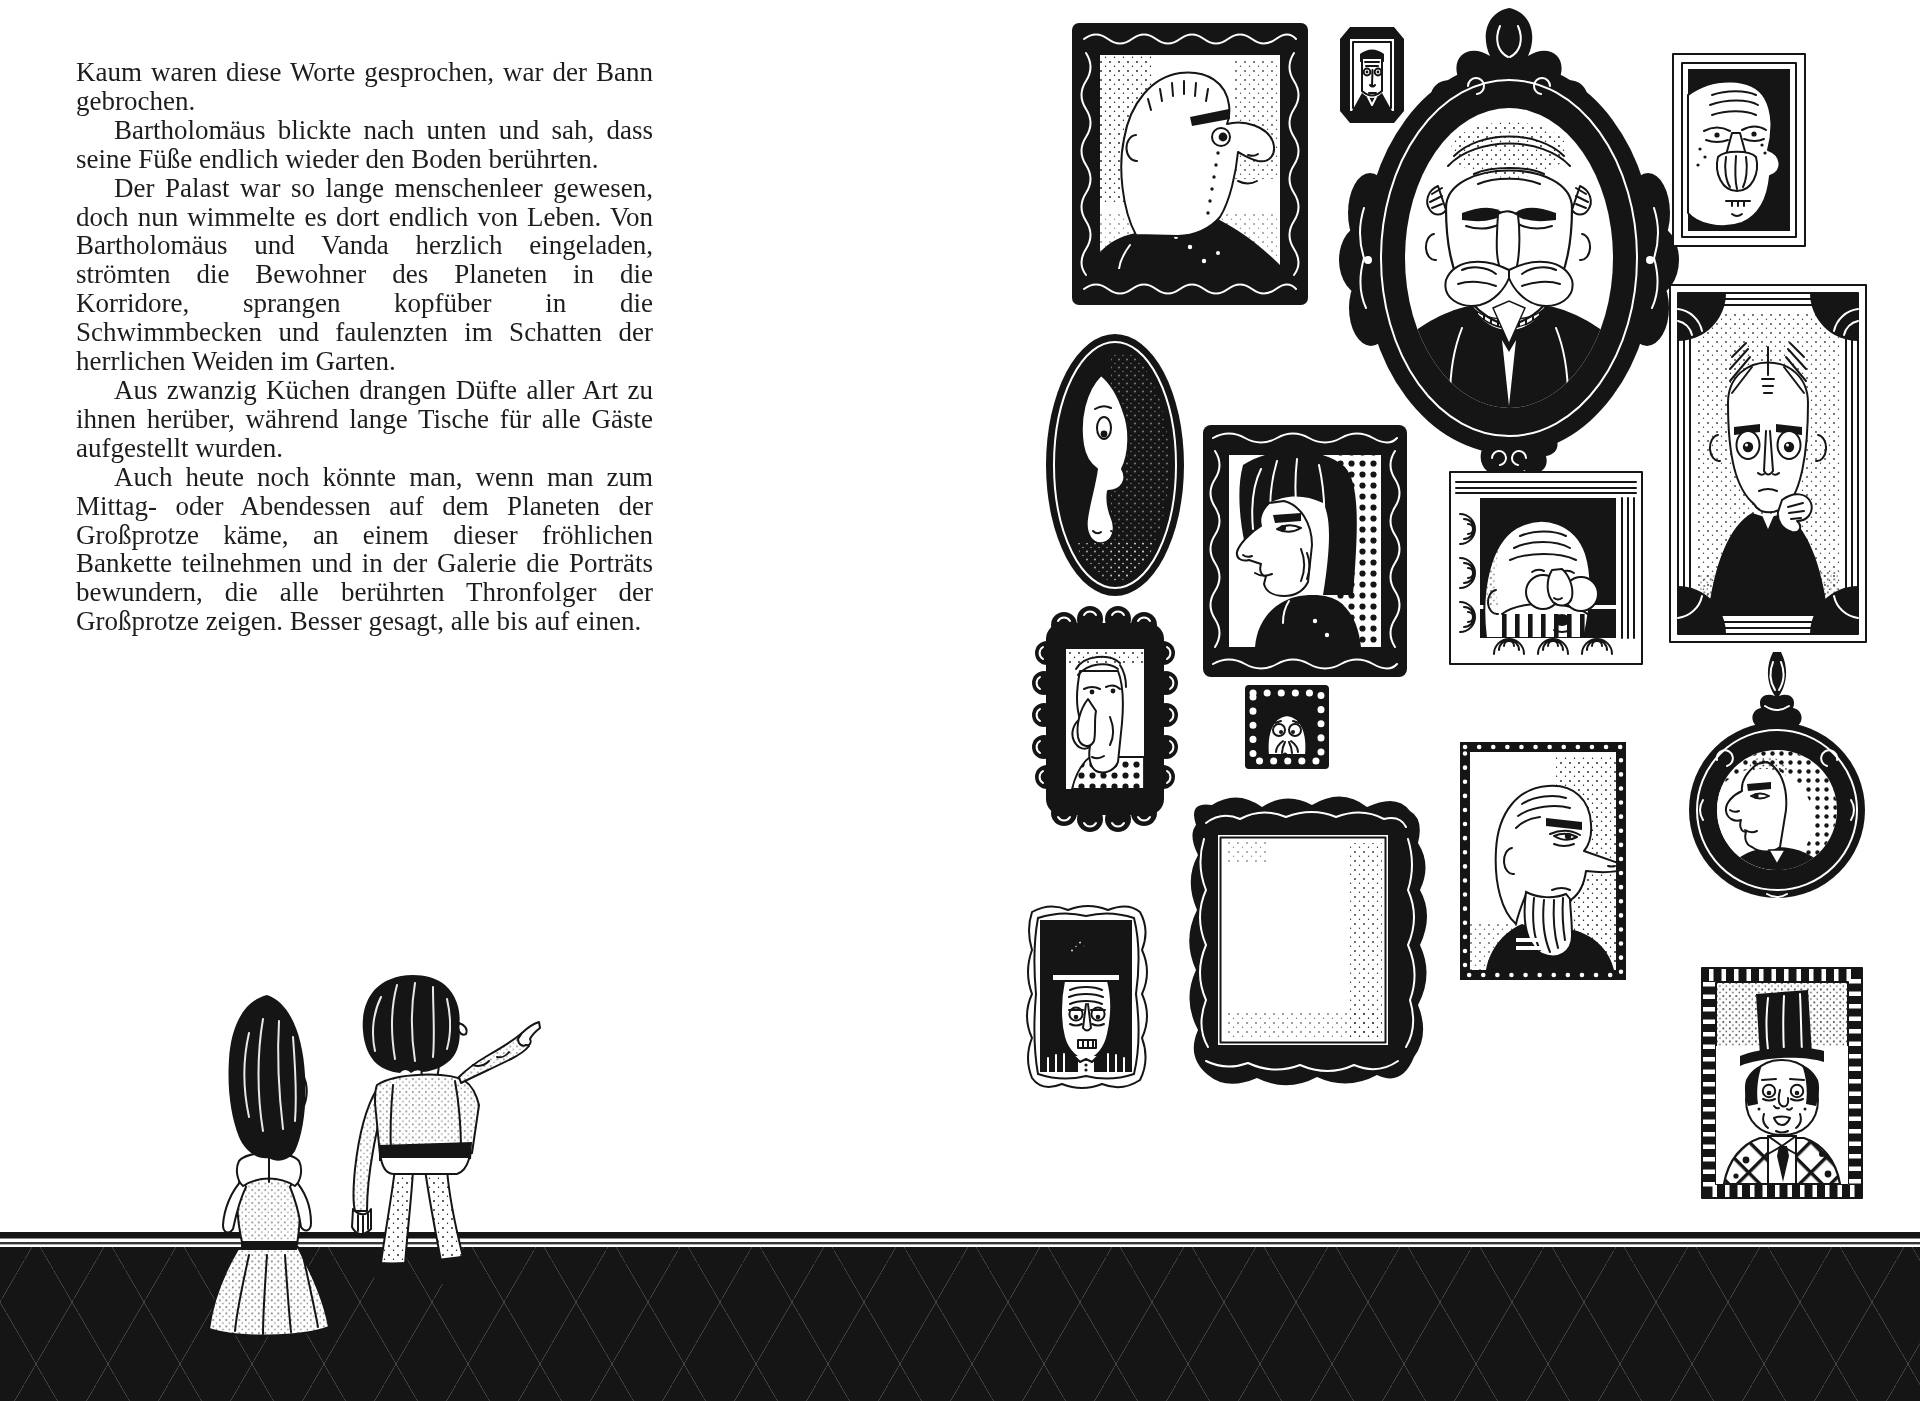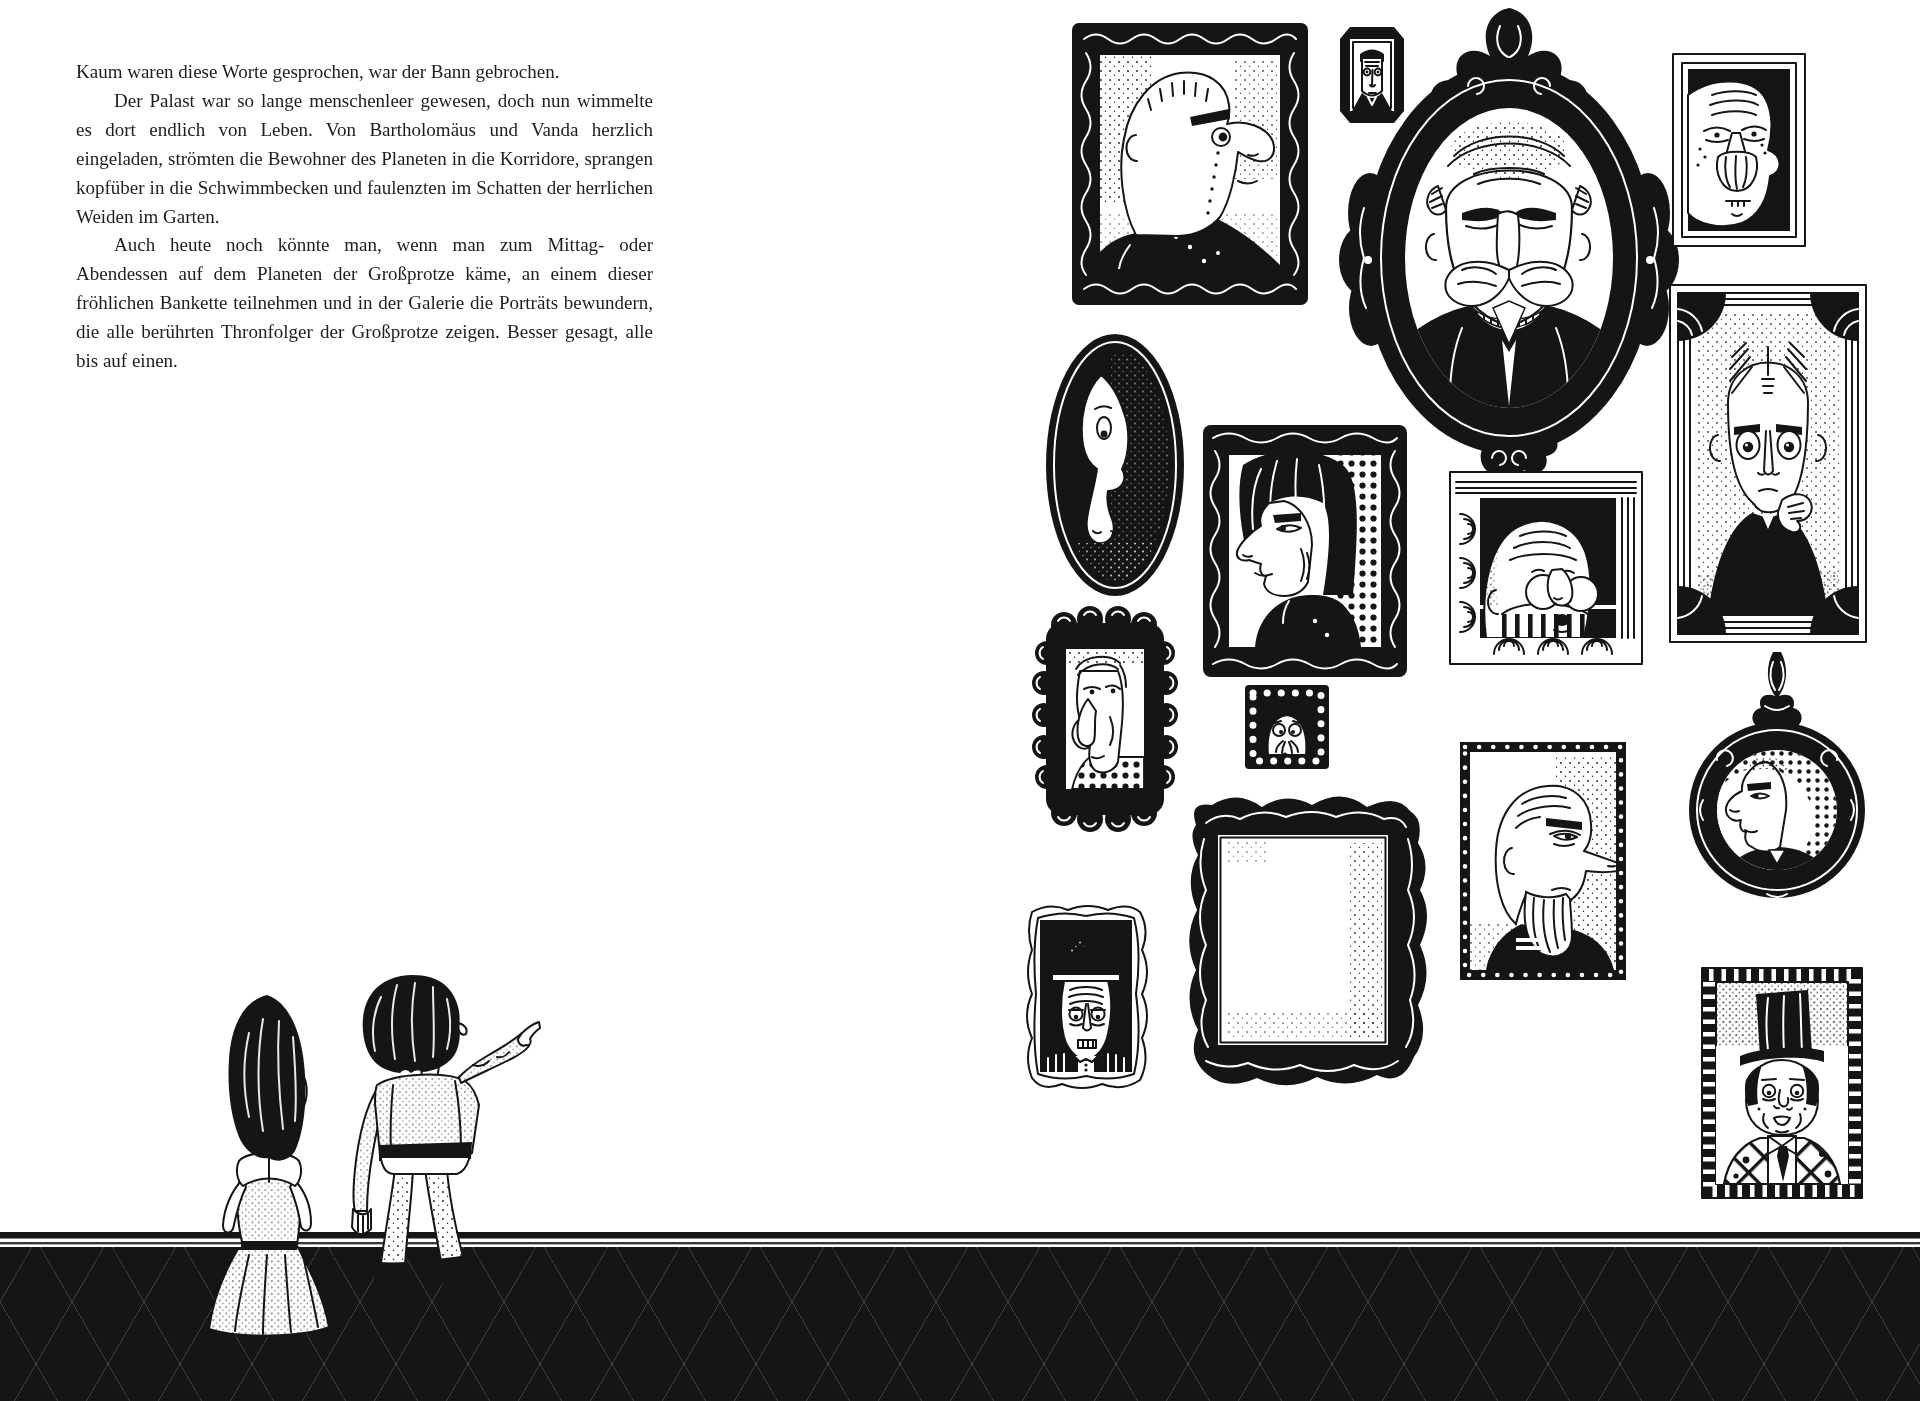--- a/index.html
+++ b/index.html
@@ -1,36 +1,38 @@
 <!DOCTYPE html>
 <html><head>
 <meta charset="utf-8">
 <style>
   html,body{margin:0;padding:0;background:#e8e8e8;}
   .page{position:relative;width:1920px;height:1401px;background:#ffffff;overflow:hidden;
         font-family:"Liberation Serif","DejaVu Serif",serif;}
   .text-block{position:absolute;left:76px;top:58px;width:577px;color:#1d1d1b;}
-  .text-block p{margin:0;font-size:19px;line-height:28.9px;text-align:justify;
+  .text-block p{margin:0;font-size:27px;line-height:28.9px;text-align:justify;
                 text-indent:38px;hyphens:manual;}
   .text-block p:first-child{text-indent:0;}
   svg.art{position:absolute;left:0;top:0;width:1920px;height:1401px;}
   svg .k{fill:#151515;}
   svg .w{fill:#ffffff;}
   svg .s{fill:none;stroke:#151515;stroke-width:2;stroke-linecap:round;stroke-linejoin:round;}
   svg .ws{fill:#ffffff;stroke:#151515;stroke-width:2;stroke-linecap:round;stroke-linejoin:round;}
   svg .wht{fill:none;stroke:#fff;stroke-width:2;stroke-linecap:round;stroke-linejoin:round;}
 </style>
 </head>
 <body>
 
 <div class="page">
 
   <section class="text-block">
     <p>Kaum waren diese Worte gesprochen, war der Bann gebrochen.</p>
+    <p>Bartholomäus blickte nach unten und sah, dass seine Füße endlich wieder den Boden berührten.</p>
     <p>Der Palast war so lange menschenleer gewesen, doch nun wimmelte es dort endlich von Leben. Von Bartholomäus und Vanda herzlich eingeladen, strömten die Bewohner des Planeten in die Korridore, sprangen kopfüber in die Schwimmbecken und faulenzten im Schatten der herrlichen Weiden im Garten.</p>
+    <p>Aus zwanzig Küchen drangen Düfte aller Art zu ihnen herüber, während lange Tische für alle Gäste aufgestellt wurden.</p>
     <p>Auch heute noch könnte man, wenn man zum Mittag- oder Abendessen auf dem Planeten der Großprotze käme, an einem dieser fröhlichen Bankette teilnehmen und in der Galerie die Porträts bewundern, die alle berührten Thronfolger der Großprotze zeigen. Besser gesagt, alle bis auf einen.</p>
   </section>
 
   <svg class="art" viewBox="0 0 1920 1401">
     <defs>
       <pattern id="stip" width="9" height="9" patternUnits="userSpaceOnUse">
         <circle cx="2" cy="3" r="0.9" fill="#151515"></circle>
           <circle cx="6.5" cy="7.2" r="0.7" fill="#151515"></circle>
       </pattern>
       <pattern id="stipD" width="6.5" height="6.5" patternUnits="userSpaceOnUse">

